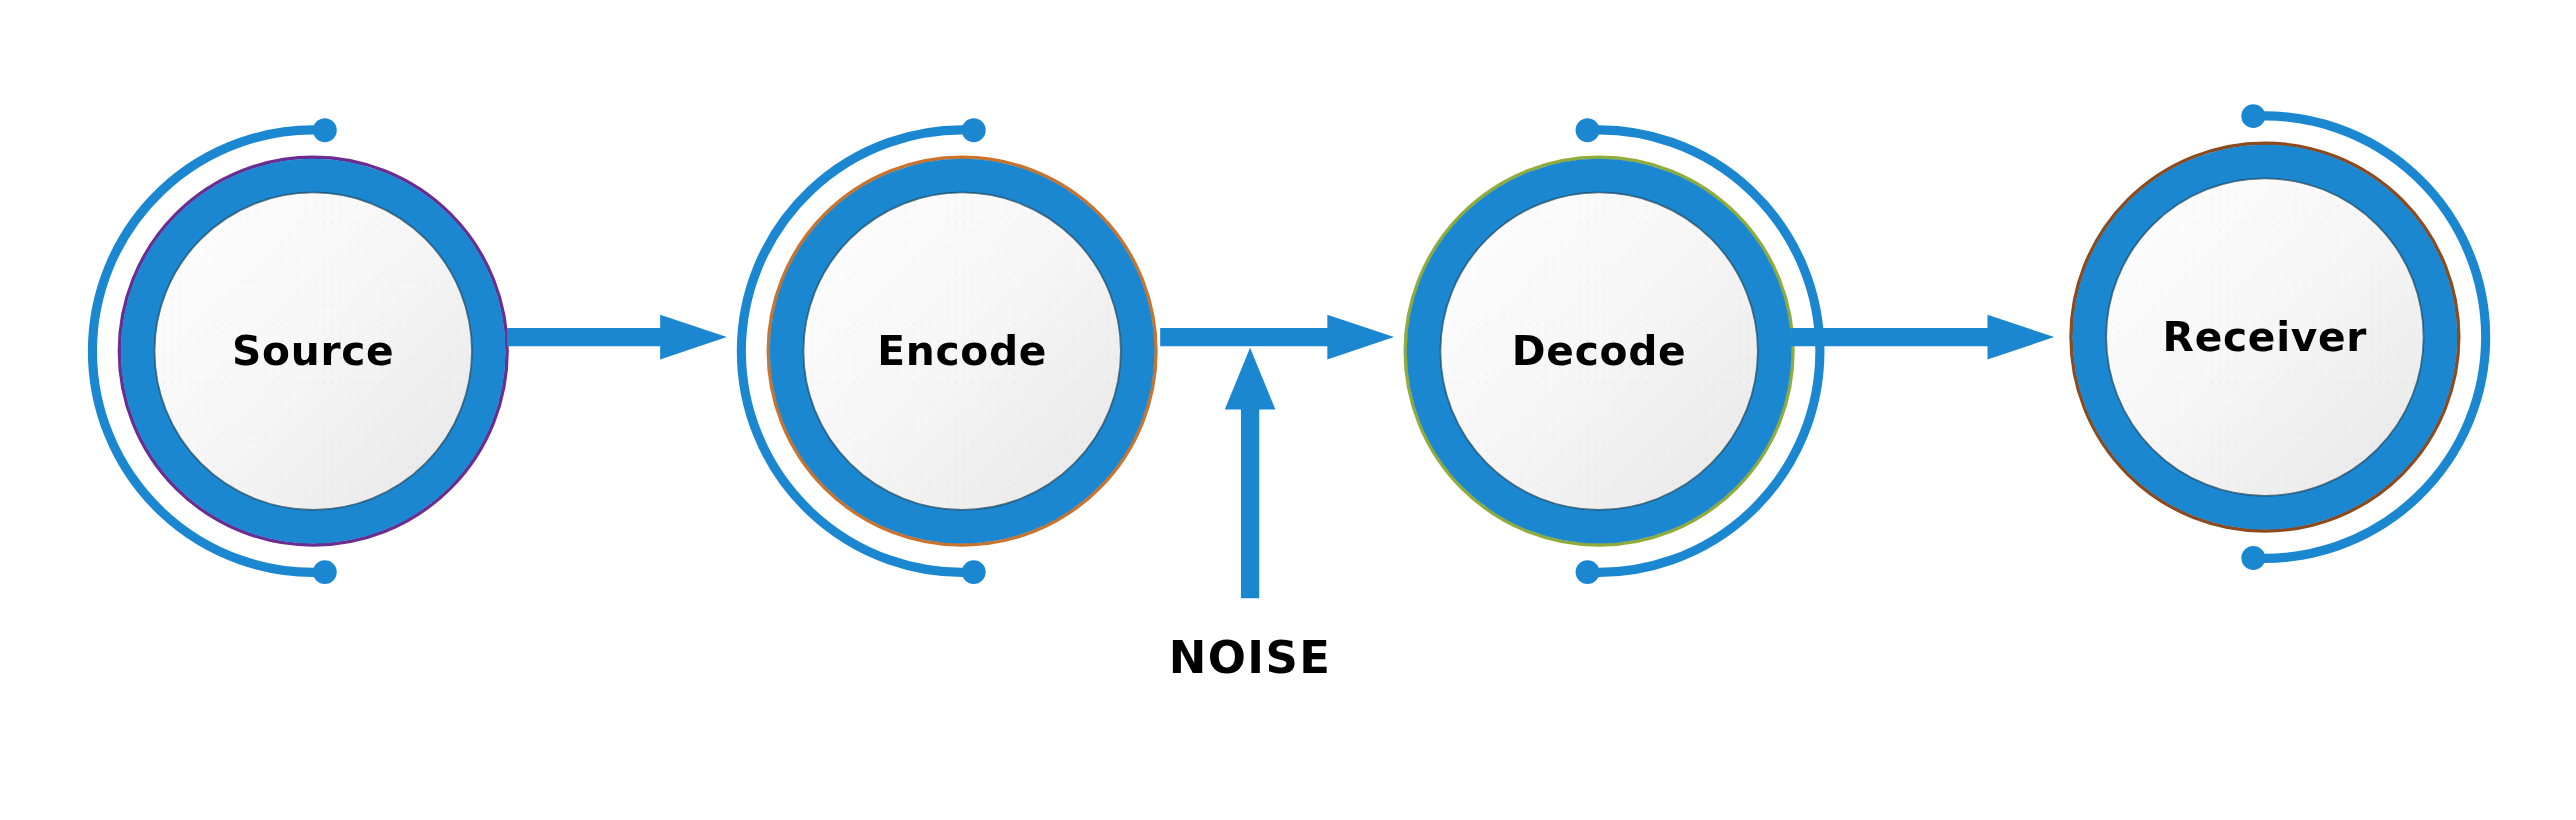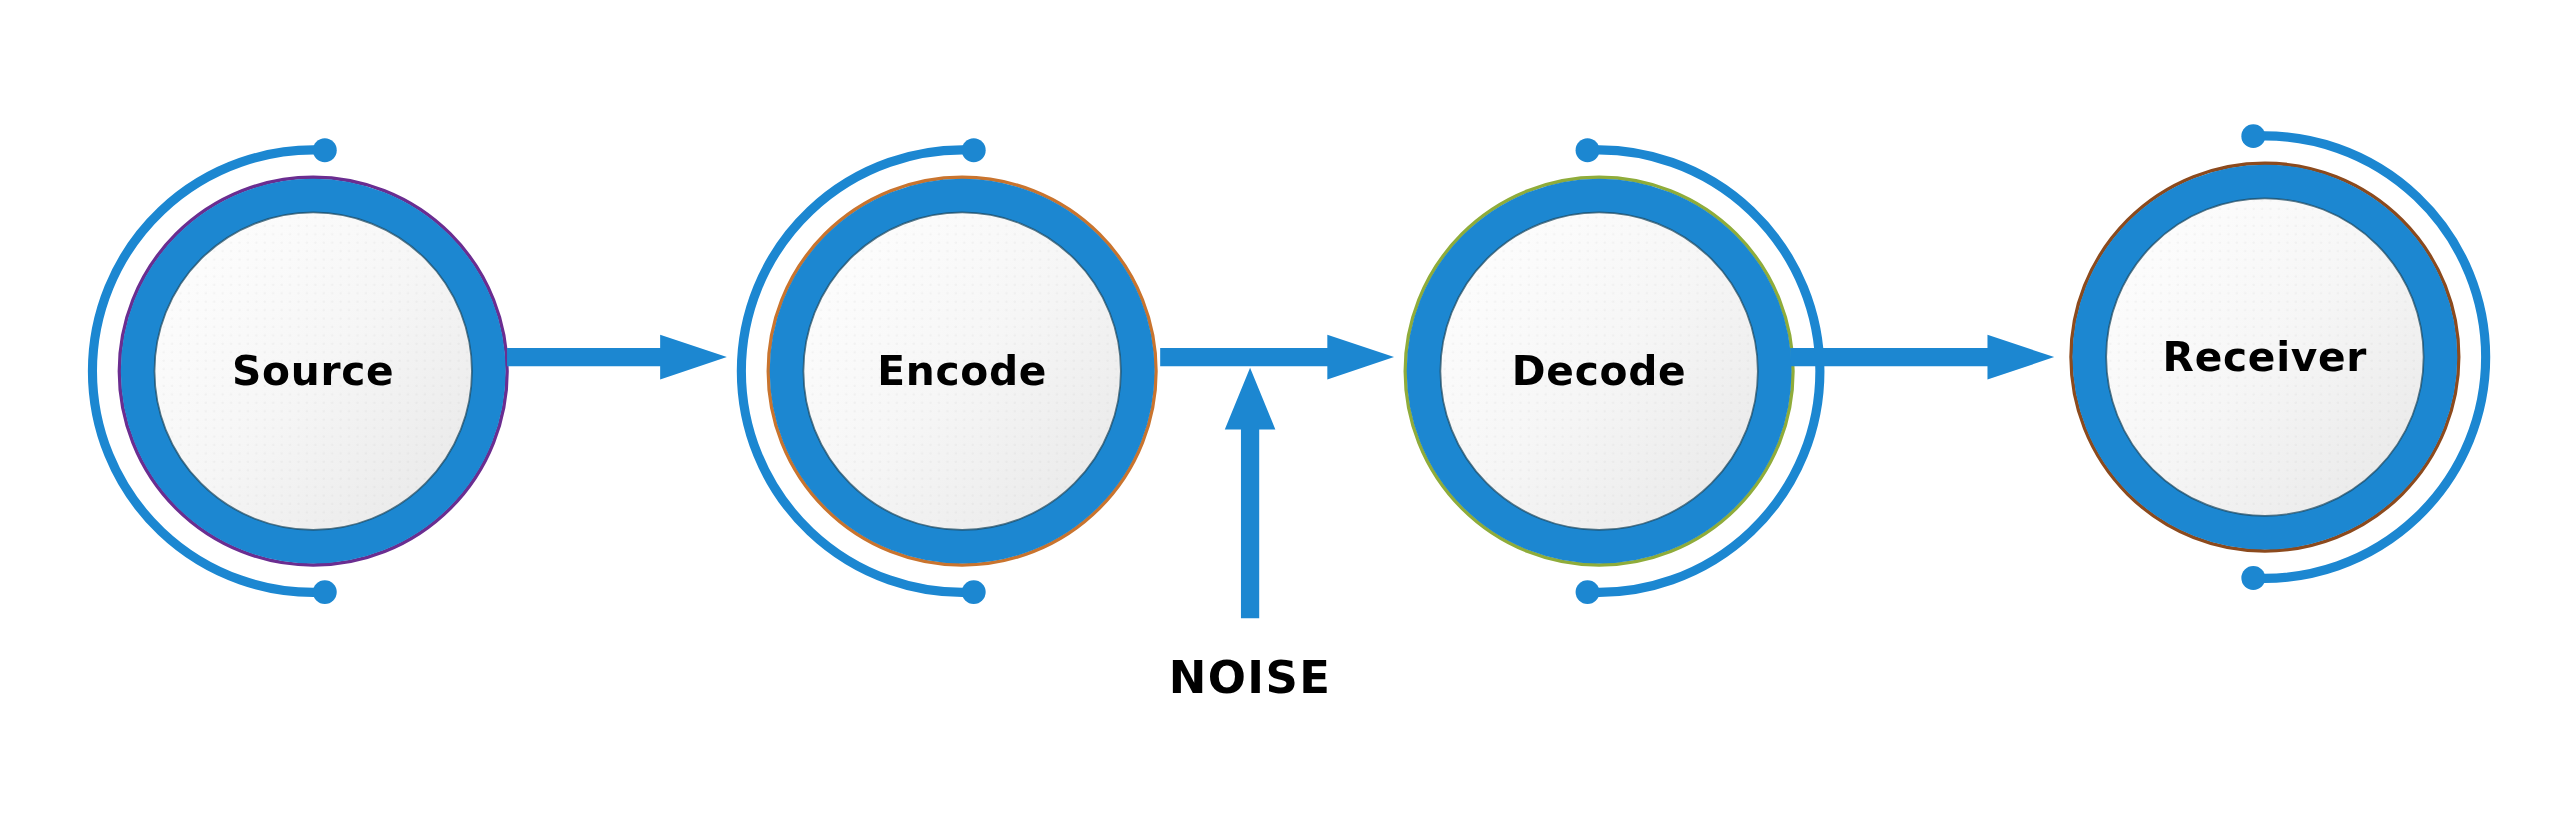--- a/index.html
+++ b/index.html
@@ -7,21 +7,20 @@
     padding: 0;
     background: #ffffff;
   }
   .canvas {
     position: relative;
     width: 2576px;
     height: 726px;
     background: #ffffff;
     overflow: hidden;
     font-family: "DejaVu Sans", "Liberation Sans", sans-serif;
-    margin-top: 20px;
   }
   svg { display: block; }
   .blue-fill   { fill: var(--blue, #1c87d1); }
   .blue-stroke { stroke: var(--blue, #1c87d1); }
   .node-label {
     font-family: "DejaVu Sans", "Liberation Sans", sans-serif;
     font-weight: 700;
     font-size: 58px;
     fill: var(--text, #000000);
     letter-spacing: 1px;

